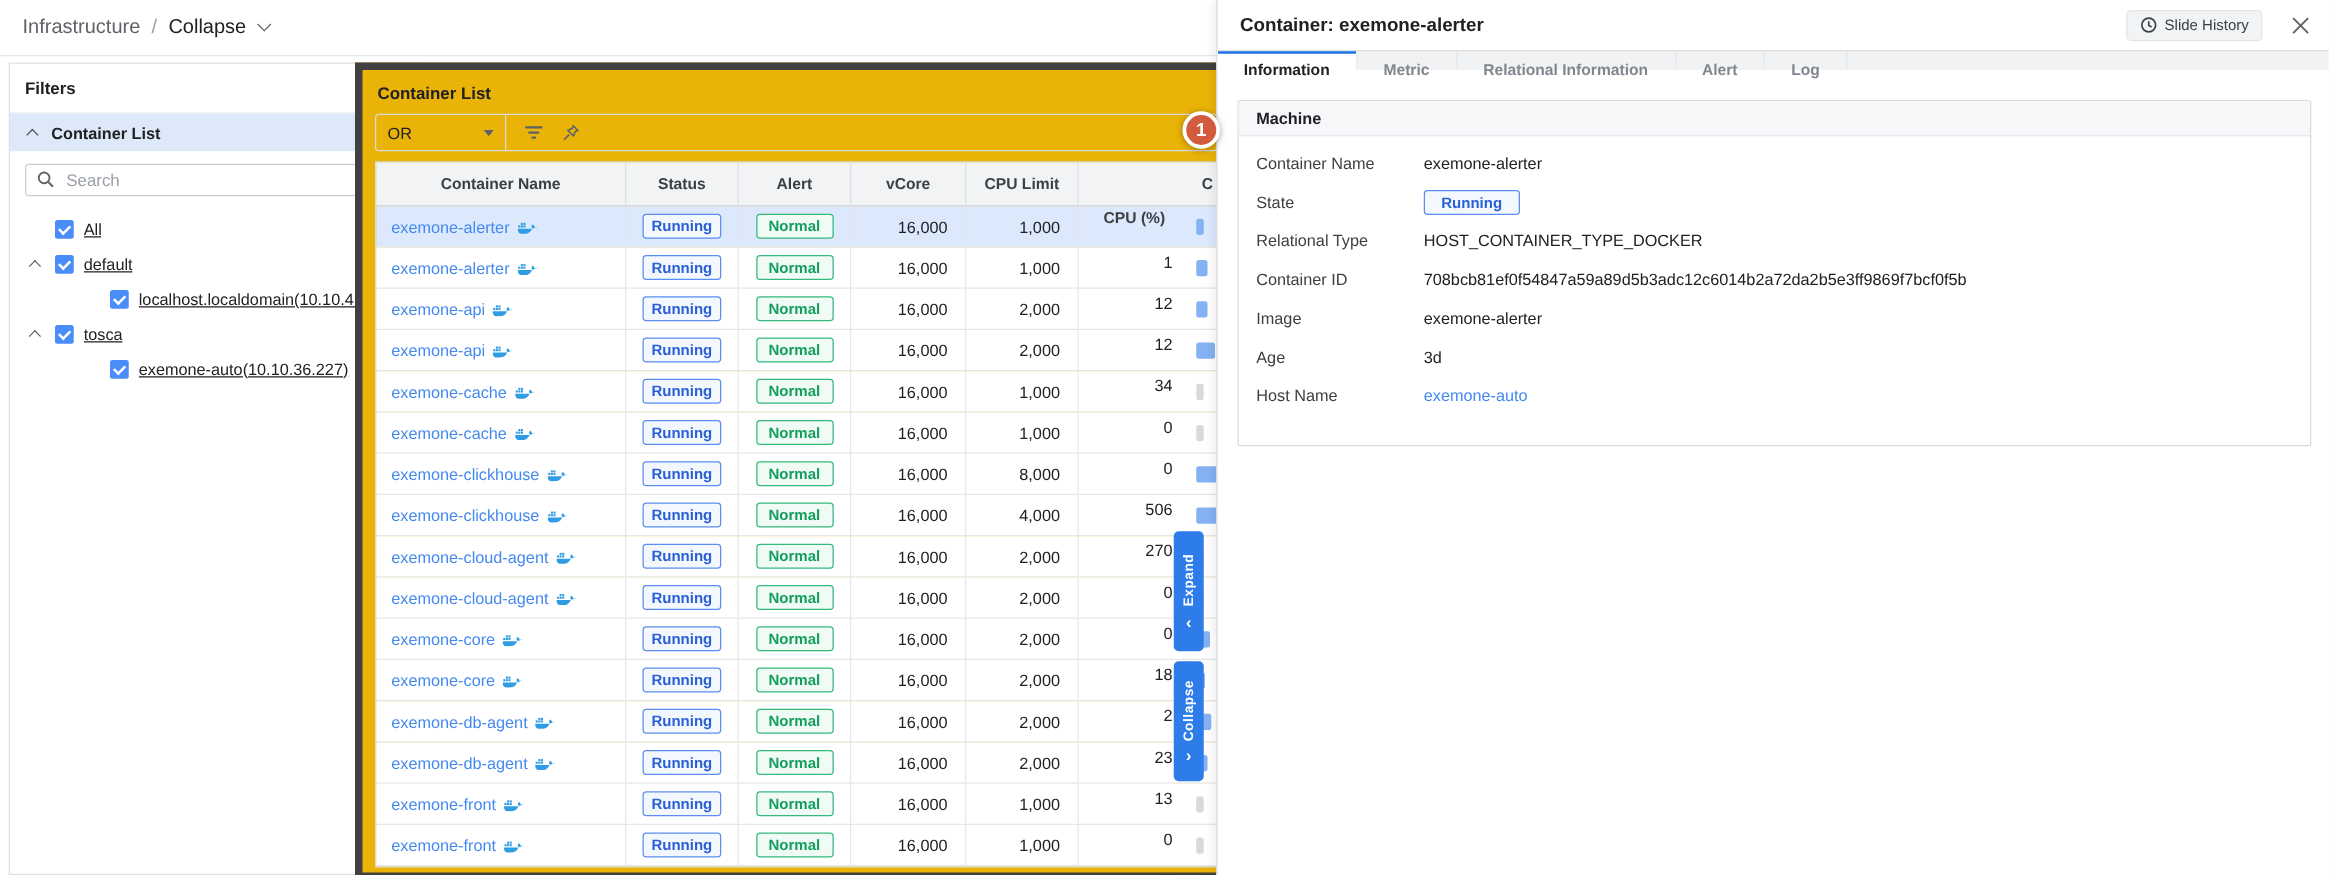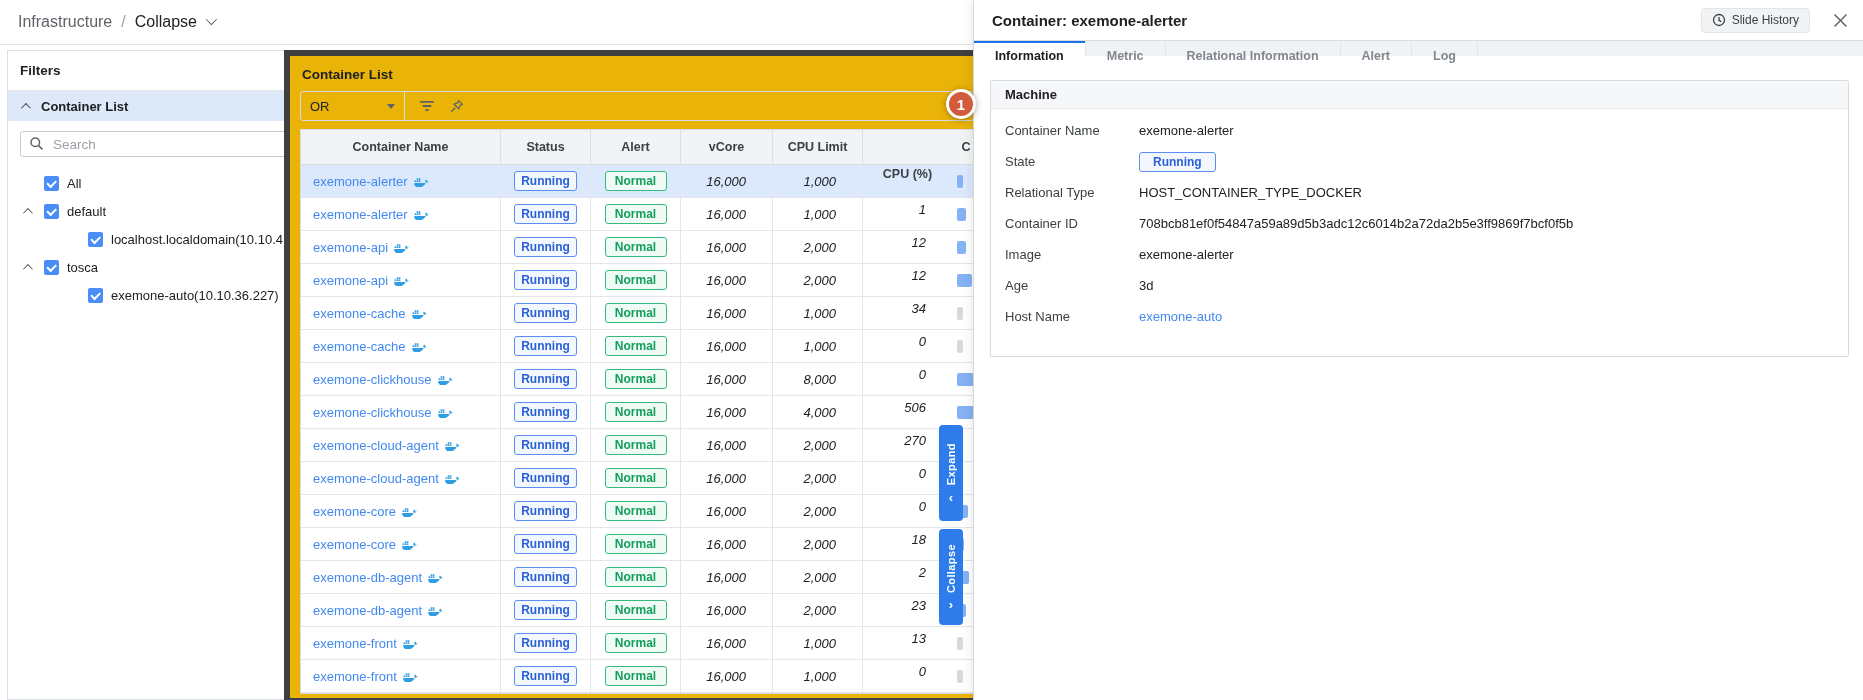--- a/index.html
+++ b/index.html
@@ -25,21 +25,21 @@
   .panel-collapse-btn { width:18px; height:18px; display:flex; align-items:center; justify-content:center; cursor:pointer; }
   .group-row { height:30px; background:#dde8f8; display:flex; align-items:center; padding-left:13px; cursor:pointer; }
   .chev-up { width:7px; height:7px; border-top:1.8px solid #44484d; border-right:1.8px solid #44484d;
     transform:rotate(-45deg) translateY(2px); display:inline-block; }
   .group-label { font-weight:bold; margin-left:13px; }
   .search-wrap { margin:10px 12px 6px 12px; position:relative; }
   .search-wrap input { width:100%; height:26px; border:1px solid #c9cdd2; border-radius:3px;
     padding:0 8px 0 32px; font-size:13.5px; color:#202124; font-family:inherit; outline:none; }
   .search-wrap input::placeholder { color:#9aa0a6; }
   .search-icon { position:absolute; left:9px; top:5px; }
-  .tree { padding-top:6px; }
+  .tree { padding-top:6px;text-decoration:underline; }
   .tree-row { height:28px; display:flex; align-items:center; cursor:pointer; }
   .tree-caret { width:16px; margin-right:10px; display:flex; justify-content:center; }
   .tree-caret.hidden { visibility:hidden; }
   .tree-caret .chev-up { border-color:#5f6368; }
   .cbx { width:15px; height:15px; background:#4b8df8; border-radius:2px; position:relative; flex:0 0 15px; }
   .cbx::after { content:""; position:absolute; left:3px; top:4px; width:7px; height:3.5px;
     border-left:2px solid #fff; border-bottom:2px solid #fff; transform:rotate(-45deg); }
   .tree-label { margin-left:8px; white-space:nowrap; overflow:hidden; }
 
   
@@ -61,21 +61,21 @@
   .th:last-child, .td:last-child { border-right:none; }
   .trow { display:flex; height:33px; border-bottom:1px solid #e4e6e9; background:#fff; }
   .trow.selected { background:#dce8fc; }
   .td { display:flex; align-items:center; border-right:1px solid #e4e6e9; }
   .c-name { width:200px; } .c-status { width:90px; } .c-alert { width:90px; }
   .c-vcore { width:92px; } .c-limit { width:90px; } .c-pct { width:90px;margin-top:44px; } .c-chart { flex:1; }
   .td.c-name { padding-left:12px; }
   .name-link { color:#4389f0; cursor:pointer; white-space:nowrap; }
   .docker-icon { margin-left:6px; display:flex; }
   .td.c-status, .td.c-alert { justify-content:center; }
-  .td.c-vcore, .td.c-limit, .td.c-pct { justify-content:flex-end; padding-right:26px;font-style:italic; }
+  .td.c-vcore, .td.c-limit, .td.c-pct { justify-content:flex-end; padding-right:14px; }
   .badge { display:inline-block; min-width:62px; text-align:center; padding:2px 6px; border-radius:3px;
     font-size:12px; font-weight:bold; background:#fff; }
   .badge-status { color:#2a5fd5; border:1px solid #5b8df2; background:#f3f8ff; }
   .badge-alert { color:#149e5d; border:1px solid #35b97c; background:#effbf4; }
   .mini-bar { height:13px; border-radius:2px; background:#85b2f3; margin-left:4px; }
   .mini-bar.zero { background:#d7dadd; }
 
   
   .split-btn { position:absolute; left:939px; width:24px; background:#2d7ce9; color:#fff; z-index:22;
     border-radius:4px; display:flex; flex-direction:column; align-items:center; justify-content:center;

